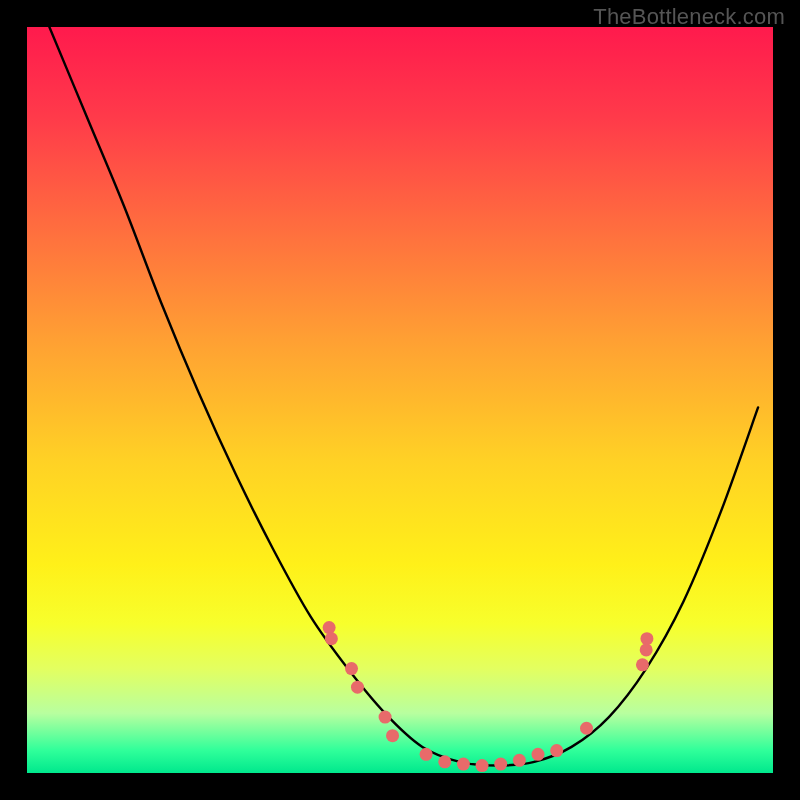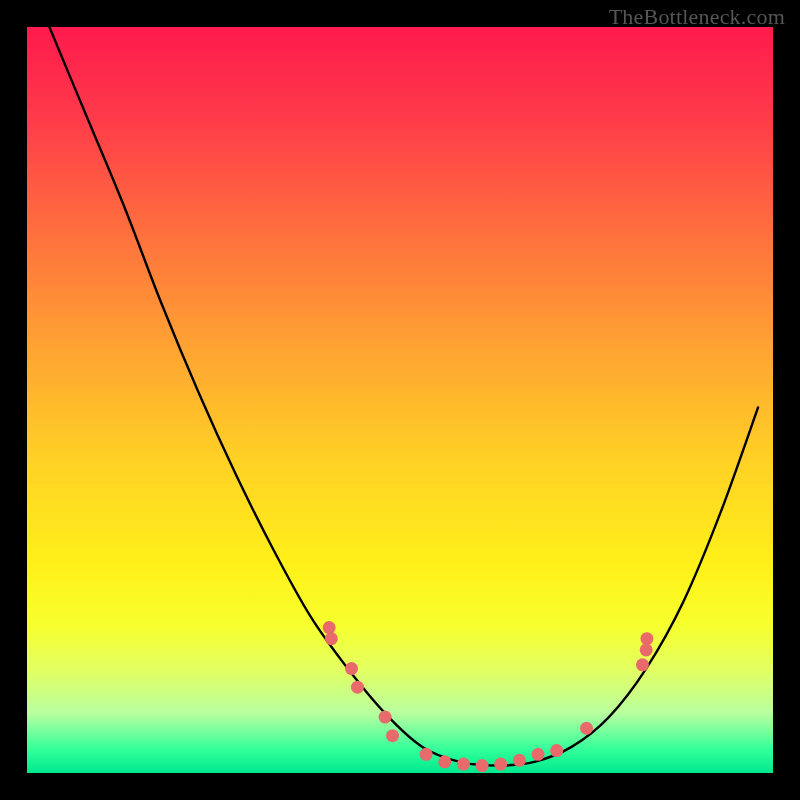--- a/index.html
+++ b/index.html
@@ -12,21 +12,20 @@
     position: relative;
     font-family: Arial, Helvetica, sans-serif;
   }
   .frame {
     position: absolute;
     top: 0;
     left: 0;
     width: 800px;
     height: 800px;
     background: #000;
-    font-family: Liberation Serif, serif;
   }
   .plot-area {
     position: absolute;
     top: 27px;
     left: 27px;
     width: 746px;
     height: 746px;
     background: linear-gradient(to bottom,
       #ff1a4d 0%,
       #ff3a4a 12%,

